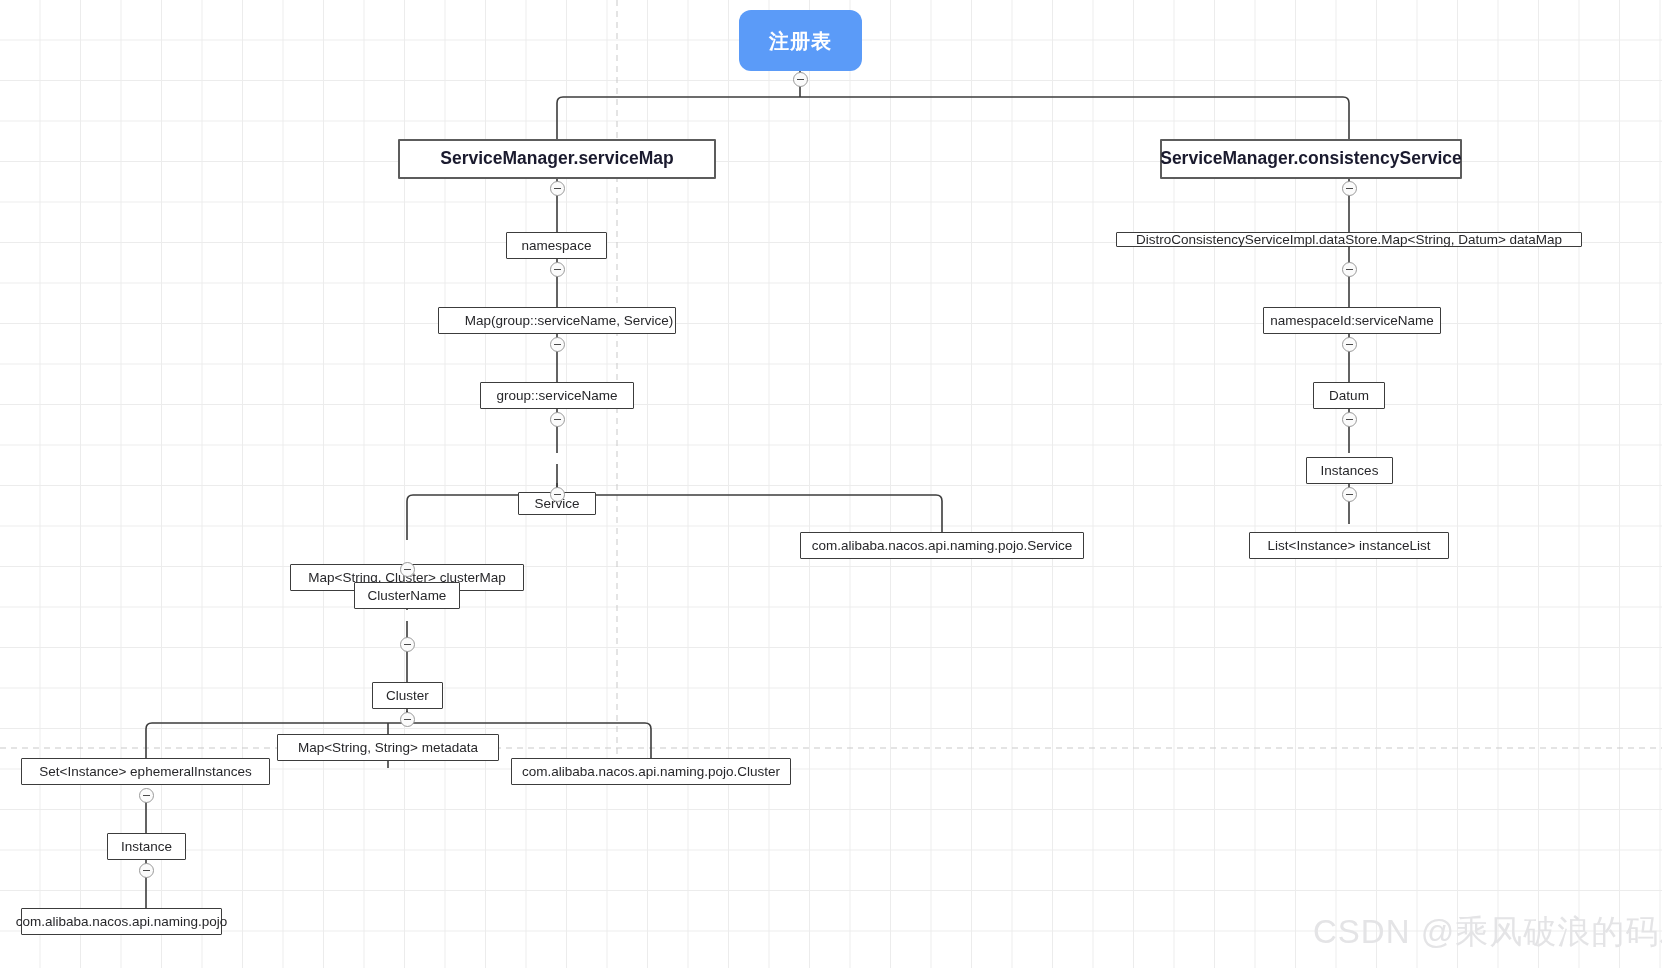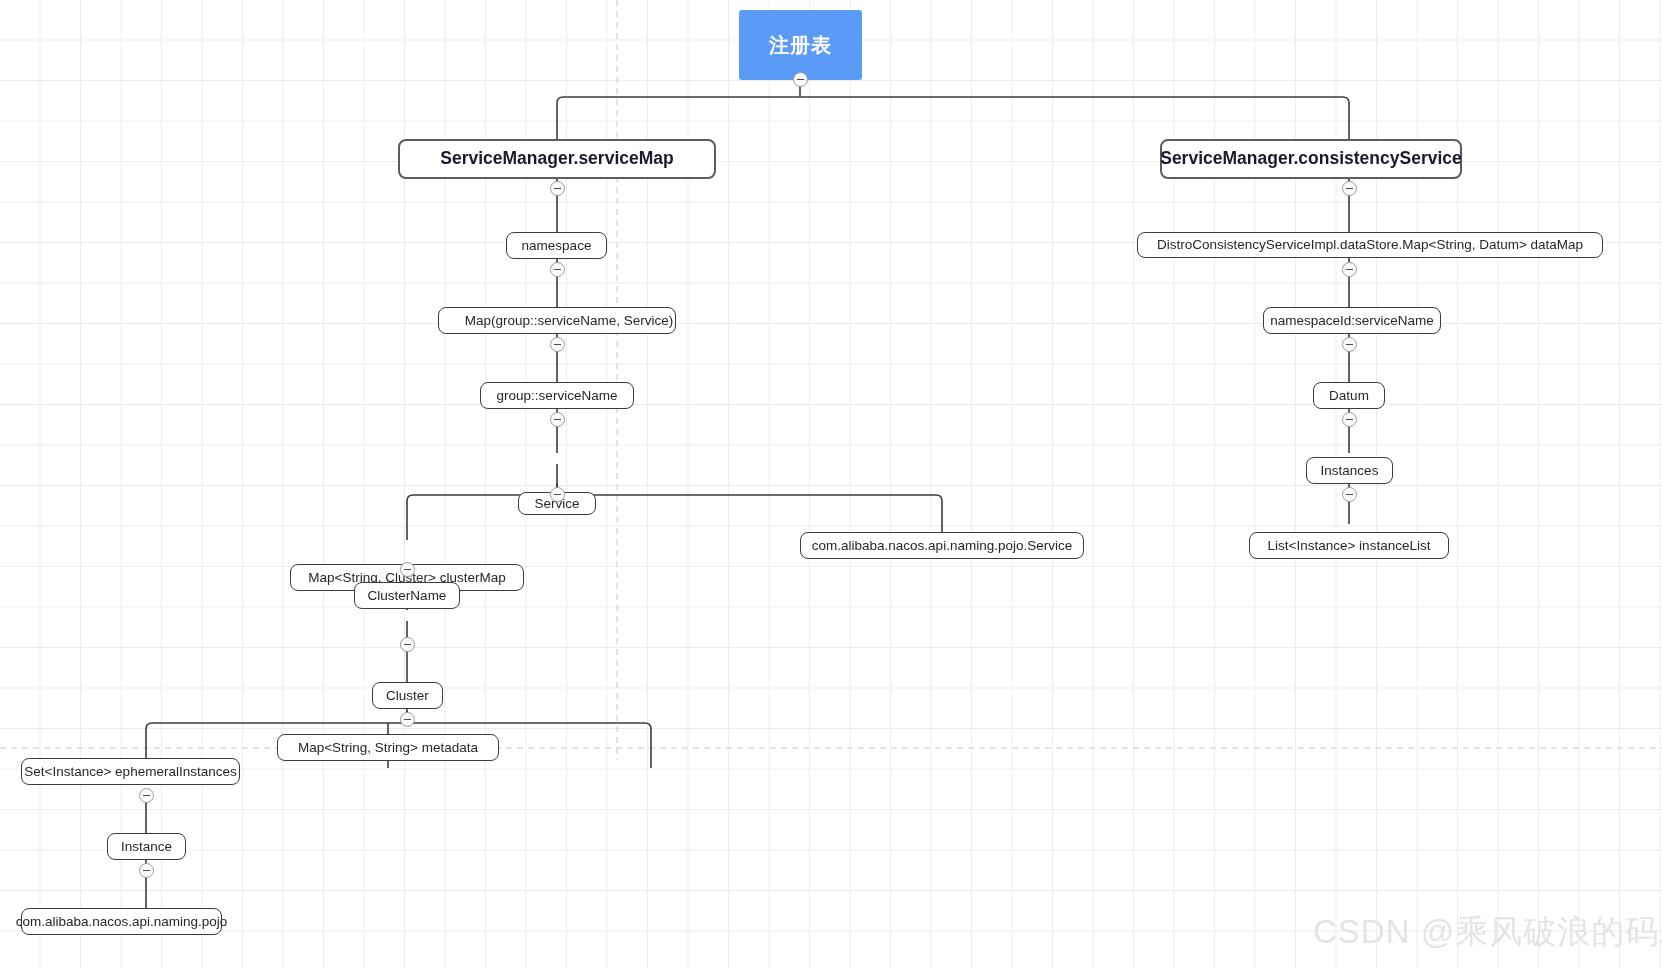--- a/index.html
+++ b/index.html
@@ -26,21 +26,21 @@
     box-sizing:border-box;
     background:#ffffff;
     border:1px solid #3c3c3c;
     color:#27272a;
     display:flex;
     align-items:center;
     justify-content:center;
     white-space:nowrap;
     font-size:13.5px;
     line-height:1;
-    border-radius:8px;
+    border-radius:1px;
   }
   .node.root{
     background:#5b9bf8;
     border:none;
     color:#ffffff;
     font-weight:bold;
     font-size:20px;
     letter-spacing:1px;
     border-radius:3px;
   }
@@ -111,21 +111,21 @@
       <path d="M146 849 L146 909"></path>
 
       <path d="M1349 178 L1349 232"></path>
       <path d="M1349 247 L1349 307"></path>
       <path d="M1349 318 L1349 382"></path>
       <path d="M1349 393 L1349 453"></path>
       <path d="M1349 464 L1349 524"></path>
     </g>
   </svg>
 
-  <div class="node root" style="left:739px;top:10px;width:123px;height:70px;">注册表</div>
+  <div class="node root" style="left:739px;top:10px;width:123px;height:61px;border-radius:12px;">注册表</div>
   <div class="toggle" style="left:793px;top:72px;"></div>
 
   <div class="node major" style="left:398px;top:139px;width:318px;height:40px;">ServiceManager.serviceMap</div>
   <div class="toggle" style="left:550px;top:181px;"></div>
 
   <div class="node" style="left:506px;top:232px;width:101px;height:27px;">namespace</div>
   <div class="toggle" style="left:550px;top:262px;"></div>
 
   <div class="node" style="left:438px;top:307px;width:238px;height:27px;padding-left:24px;">Map(group::serviceName, Service)</div>
   <div class="toggle" style="left:550px;top:337px;"></div>
@@ -140,35 +140,36 @@
   <div class="toggle" style="left:400px;top:562px;"></div>
 
   <div class="node" style="left:800px;top:532px;width:284px;height:27px;">com.alibaba.nacos.api.naming.pojo.Service</div>
 
   <div class="node" style="left:354px;top:582px;width:106px;height:27px;text-align:center;">ClusterName</div>
   <div class="toggle" style="left:400px;top:637px;"></div>
 
   <div class="node" style="left:372px;top:682px;width:71px;height:27px;">Cluster</div>
   <div class="toggle" style="left:400px;top:712px;"></div>
 
-  <div class="node" style="left:21px;top:758px;width:219px;height:27px;">Set&lt;Instance&gt; ephemeralInstances</div>
+  <div class="node" style="left:21px;top:758px;width:249px;height:27px;">Set&lt;Instance&gt; ephemeralInstances</div>
   <div class="toggle" style="left:139px;top:788px;"></div>
 
   <div class="node" style="left:277px;top:734px;width:222px;height:27px;">Map&lt;String, String&gt; metadata</div>
 
+  <div class="node" style="left:511px;top:758px;width:280px;height:27px;">com.alibaba.nacos.api.naming.pojo.Cluster</div>
 
   <div class="node" style="left:107px;top:833px;width:79px;height:27px;">Instance</div>
   <div class="toggle" style="left:139px;top:863px;"></div>
 
   <div class="node" style="left:21px;top:908px;width:201px;height:27px;">com.alibaba.nacos.api.naming.pojo</div>
 
   <div class="node major" style="left:1160px;top:139px;width:302px;height:40px;">ServiceManager.consistencyService</div>
   <div class="toggle" style="left:1342px;top:181px;"></div>
 
-  <div class="node" style="left:1116px;top:232px;width:466px;height:26px;margin-left:21px;">DistroConsistencyServiceImpl.dataStore.Map&lt;String, Datum&gt; dataMap</div>
+  <div class="node" style="left:1116px;top:232px;width:466px;height:15px;">DistroConsistencyServiceImpl.dataStore.Map&lt;String, Datum&gt; dataMap</div>
   <div class="toggle" style="left:1342px;top:262px;"></div>
 
   <div class="node" style="left:1263px;top:307px;width:178px;height:27px;">namespaceId:serviceName</div>
   <div class="toggle" style="left:1342px;top:337px;"></div>
 
   <div class="node" style="left:1313px;top:382px;width:72px;height:27px;">Datum</div>
   <div class="toggle" style="left:1342px;top:412px;"></div>
 
   <div class="node" style="left:1306px;top:457px;width:87px;height:27px;">Instances</div>
   <div class="toggle" style="left:1342px;top:487px;"></div>

